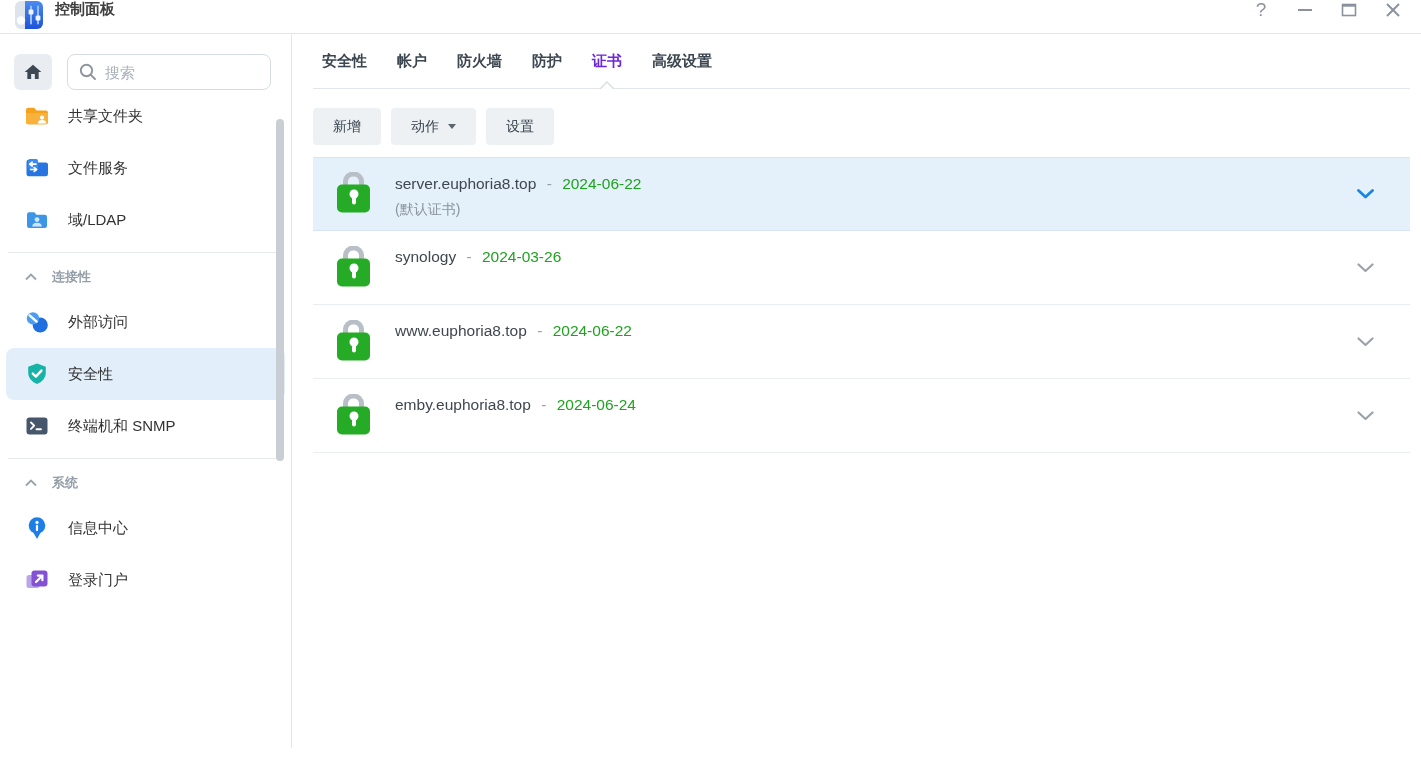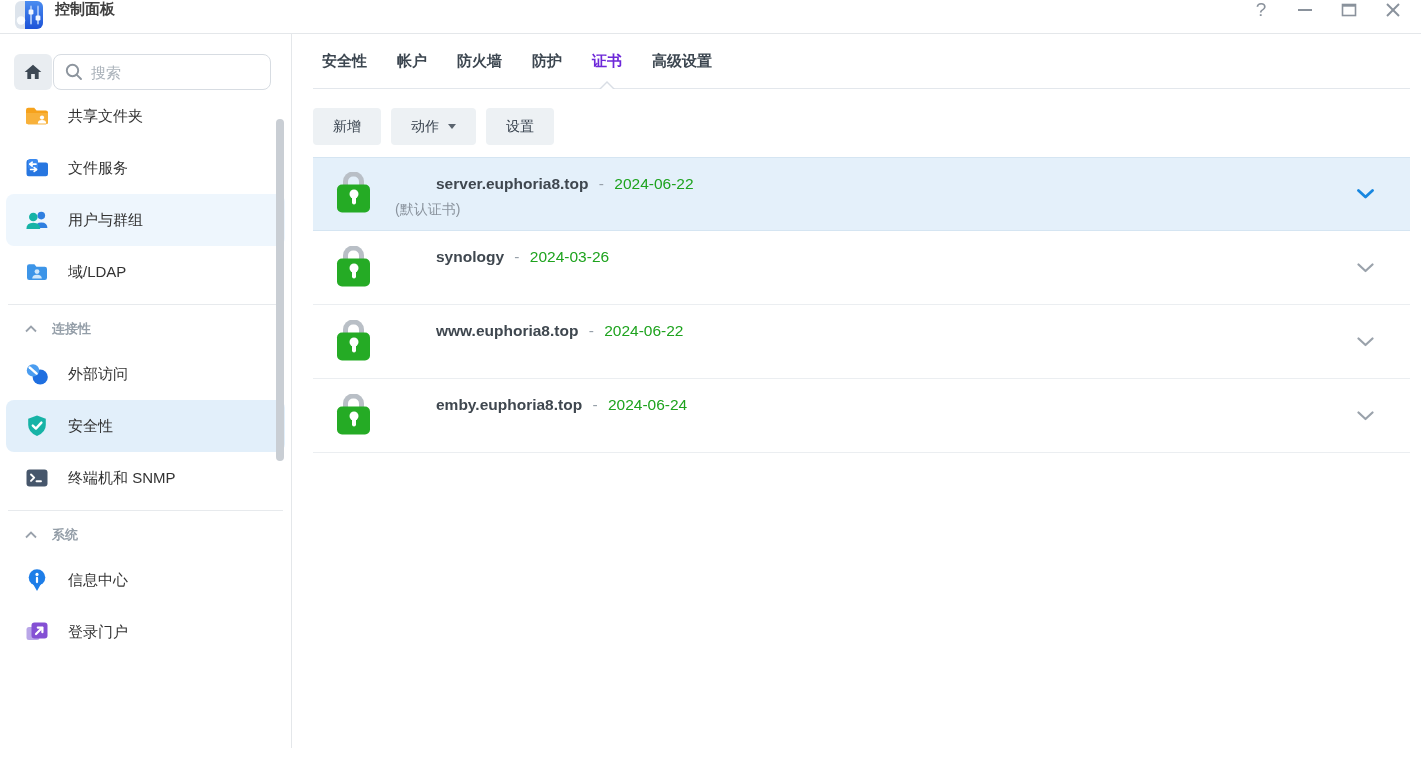--- a/index.html
+++ b/index.html
@@ -20,21 +20,21 @@
   .help-glyph { font-size: 19px; color: #8a929c; font-weight: 400; }
 
   
   .app-body { display: flex; height: 714px; }
 
   
   .sidebar {
     width: 292px; min-width: 292px; border-right: 1px solid #e4e7ea;
     padding-top: 20px; position: relative; overflow: hidden; background: #fff;
   }
-  .sidebar-top { display: flex; gap: 1px; padding: 0 20px 0 14px; }
+  .sidebar-top { display: flex; gap: 15px; padding: 0 20px 0 14px; }
   .home-btn {
     width: 38px; height: 36px; background: #e9edf1; border-radius: 6px;
     display: flex; align-items: center; justify-content: center; cursor: pointer; flex: none;
   }
   .search-box {
     flex: 1; height: 36px; border: 1px solid #d7dce2; border-radius: 8px;
     display: flex; align-items: center; padding: 0 10px; gap: 7px; background: #fff;
   }
   .search-box input {
     border: none; outline: none; width: 100%; font-size: 15px;
@@ -118,21 +118,21 @@
   .lock .lock-body::before {
     content: ""; position: absolute; left: 50%; top: 5px; transform: translateX(-50%);
     width: 9px; height: 9px; background: #fff; border-radius: 50%;
   }
   .lock .lock-body::after {
     content: ""; position: absolute; left: 50%; top: 11px; transform: translateX(-50%);
     width: 4px; height: 9px; background: #fff; border-radius: 0 0 2px 2px;
   }
   .cert-text { padding: 13px 0 0 82px; }
   .cert-title { font-size: 15.5px; line-height: 25px; }
-  .cert-name { font-weight: bold; color: #3f474f; margin-left: 41px; }
+  .cert-name { font-weight: normal; color: #3f474f; }
   .cert-sep { color: #97a0a9; margin: 0 6px; }
   .cert-date { color: #1ea31e; }
   .cert-note { font-size: 14px; line-height: 21px; margin-top: 3px; color: #8b949e; }
   .row-chevron { position: absolute; right: 36px; top: 50%; transform: translateY(-50%); display: flex; }
 </style>
 </head>
 <body>
 
 <div class="titlebar">
   <span style="display:flex">
@@ -217,31 +217,20 @@
           <rect x="4" y="4" width="10" height="10" rx="2" fill="#3b8af0"></rect>
           <path d="M8.2 7.2 L5.8 9.1 L8.2 11" fill="none" stroke="#ffffff" stroke-width="1.7" stroke-linecap="round" stroke-linejoin="round"></path>
           <line x1="6.2" y1="9.1" x2="12" y2="9.1" stroke="#ffffff" stroke-width="1.7" stroke-linecap="round"></line>
           <path d="M10.2 12.6 L12.6 14.5 L10.2 16.4" fill="none" stroke="#ffffff" stroke-width="1.7" stroke-linecap="round" stroke-linejoin="round"></path>
           <line x1="6.6" y1="14.5" x2="12.2" y2="14.5" stroke="#ffffff" stroke-width="1.7" stroke-linecap="round"></line>
         </svg>
       </span>
       <span>文件服务</span>
     </div>
 
-    <div class="sidebar-item hovered">
-      <span class="ico">
-        <svg width="26" height="26" viewBox="0 0 26 26">
-          <circle cx="17.3" cy="8.6" r="3.8" fill="#2f7fe0"></circle>
-          <path d="M11.4 21 q0-5.6 6-5.6 q6 0 6 5.6 Z" fill="#2f7fe0"></path>
-          <circle cx="9.3" cy="10" r="4.3" fill="#16b3a6"></circle>
-          <path d="M2.4 22 q0-6.2 6.9-6.2 q6.9 0 6.9 6.2 Z" fill="#16b3a6"></path>
-        </svg>
-      </span>
-      <span>用户与群组</span>
-    </div>
 
     <div class="sidebar-item">
       <span class="ico">
         <svg width="26" height="26" viewBox="0 0 26 26">
           <path d="M3 7.5 a2.2 2.2 0 0 1 2.2-2.2 h5.2 l2 2.4 h8.4 A2.2 2.2 0 0 1 23 9.9 V18.8 a2.2 2.2 0 0 1-2.2 2.2 H5.2 A2.2 2.2 0 0 1 3 18.8 Z" fill="#3d95e8"></path>
           <circle cx="13" cy="12.6" r="2.4" fill="#cfe7fb"></circle>
           <path d="M8.2 19.6 q0-3.8 4.8-3.8 q4.8 0 4.8 3.8 Z" fill="#cfe7fb"></path>
         </svg>
       </span>
       <span>域/LDAP</span>

